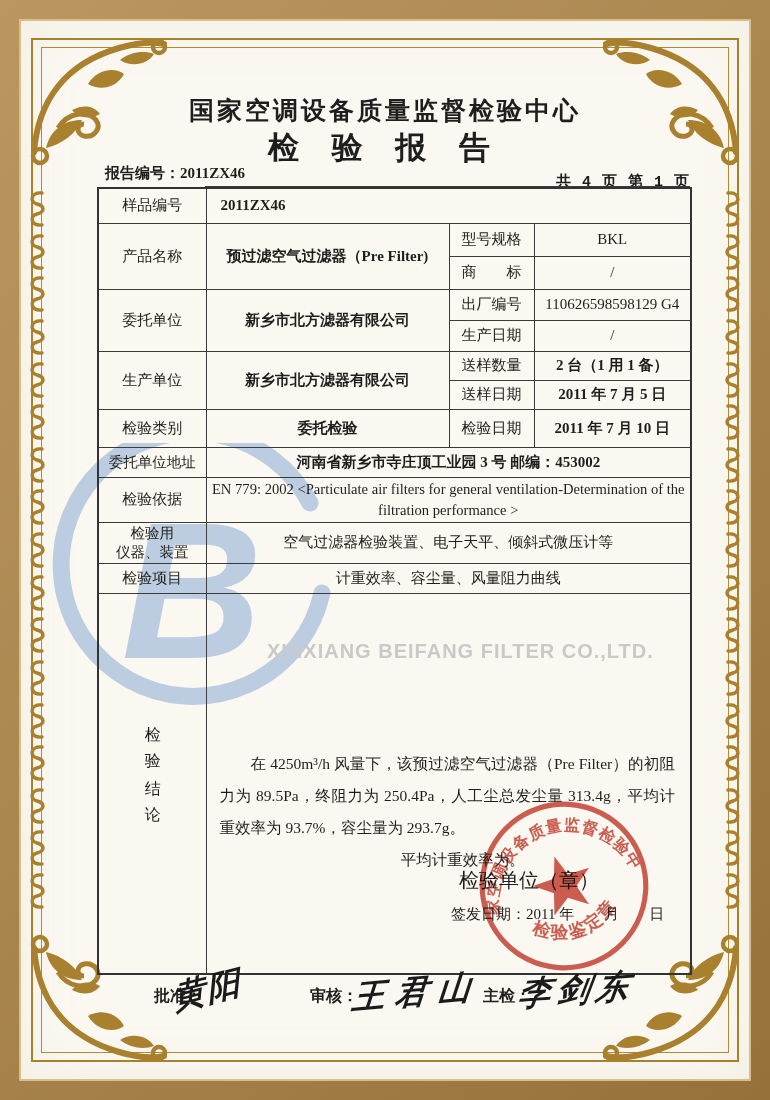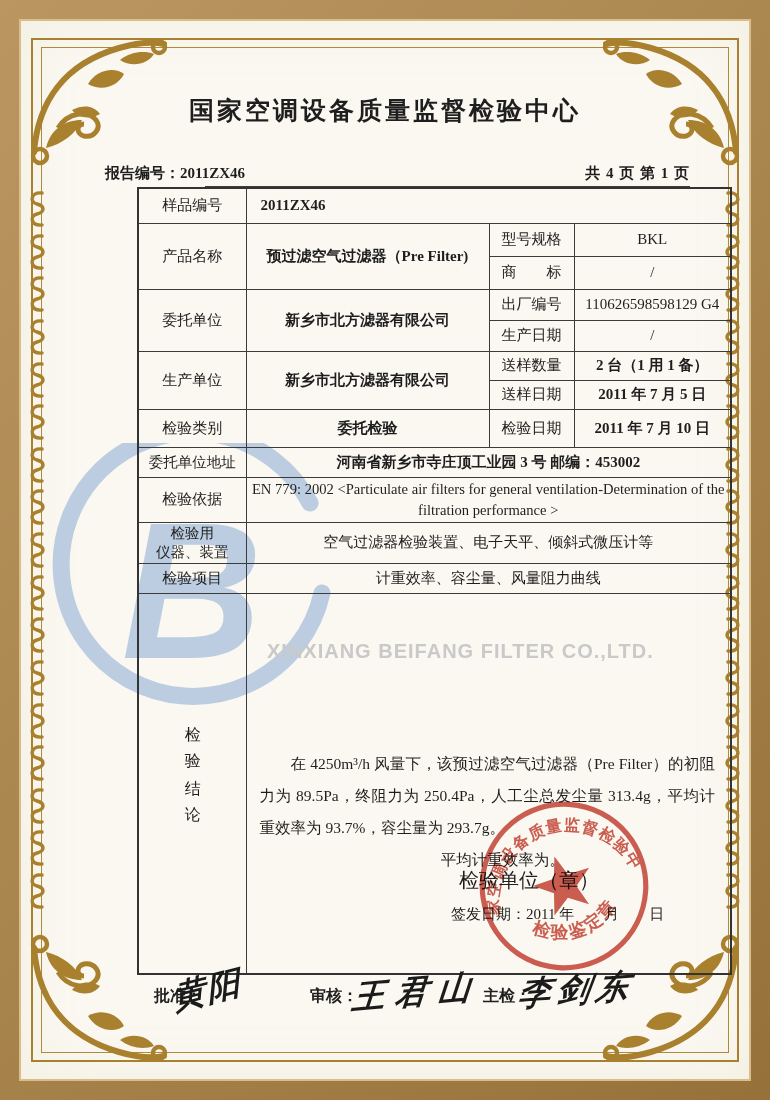--- a/index.html
+++ b/index.html
@@ -24,27 +24,27 @@
          font-family:"Liberation Sans","DejaVu Sans",sans-serif;white-space:nowrap;opacity:.85;}
   .wm-en{left:267px;top:596px;font-size:20px;font-weight:bold;letter-spacing:1px;color:#c9c9c9;
          font-family:"Liberation Sans","DejaVu Sans",sans-serif;white-space:nowrap;margin-top:44px;}
   
   .org-name{position:absolute;left:0;right:0;top:94px;text-align:center;font-size:25px;font-weight:bold;
             letter-spacing:3px;font-family:"Liberation Sans","DejaVu Sans",sans-serif;z-index:4;}
   .doc-title{position:absolute;left:0;right:0;top:127px;text-align:center;font-size:31px;font-weight:bold;
              letter-spacing:12px;font-family:"Liberation Sans","DejaVu Sans",sans-serif;z-index:4;}
   .meta{position:absolute;left:97px;right:80px;top:164px;height:22px;z-index:4;font-size:15px;font-weight:bold;}
   .meta .no{position:absolute;left:8px;top:0;}
-  .meta .pg{position:absolute;right:0;top:0;letter-spacing:1px;}
+  .meta .pg{position:absolute;right:0;top:8px;letter-spacing:1px;font-family:Liberation Mono, monospace;}
   .meta-line{position:absolute;left:205px;top:186px;width:485px;height:2px;background:#3c3c3c;z-index:4;}
   
   table.rpt{position:absolute;left:97px;top:187px;width:593px;border-collapse:collapse;table-layout:fixed;
             z-index:4;font-size:15px;background:transparent;}
   table.rpt td{border:1.6px solid #3b3b3b;text-align:center;vertical-align:middle;padding:1px 3px;overflow:hidden;}
-  table.rpt{border:2.2px solid #333;margin-left:40px;}
+  table.rpt{border:2.2px solid #333;}
   .b{font-weight:bold;}
   .small-lbl{font-size:14.5px;}
   .en-cell{font-size:14.6px;line-height:21px;padding:2px 6px;}
   .concl-cell{vertical-align:top;text-align:left;position:relative;}
   .concl-cell .para{margin:0;padding:58px 12px 0 10px;font-size:15.5px;line-height:32px;text-align:justify;text-indent:2em;}
   .concl-cell .note{margin:0;padding:0 12px 0 10px;font-size:15.5px;line-height:32px;text-indent:2em;}
   .v-label{writing-mode:vertical-rl;letter-spacing:27px;font-size:16px;display:inline-block;margin-top:118px;}
   
   .stamp-unit{position:absolute;left:459px;top:867px;font-size:20px;z-index:4;}
   .stamp-date{position:absolute;left:451px;top:905px;font-size:15px;z-index:4;}
@@ -217,20 +217,21 @@
     <circle cx="135" cy="17" r="6" fill="none" stroke="#a8802e" stroke-width="4.5"></circle>
   </svg>
 
   <svg class="wm" style="left:42px;top:443px;width:300px;height:300px" viewBox="0 0 300 300">
     <path d="M268,60 A132,132 0 1 0 280,150" fill="none" stroke="#bdcde1" stroke-width="17" stroke-linecap="round"></path>
     <text x="150" y="215" font-size="195" font-weight="bold" font-style="italic" text-anchor="middle" fill="#bdcde1" font-family="Liberation Sans, sans-serif">B</text>
   </svg>
   <div class="wm wm-en">XINXIANG BEIFANG FILTER CO.,LTD.</div>
 
   <div class="org-name">国家空调设备质量监督检验中心</div>
+  <div class="doc-title">检 验 报 告</div>
   <div class="meta">
     <span class="no"><span>报告编号：</span><span>2011ZX46</span></span>
     <span class="pg">共 4 页 第 1 页</span>
   </div>
   <div class="meta-line"></div>
 
   <table class="rpt">
     <colgroup>
         <col style="width:108px">
         <col style="width:243px">

